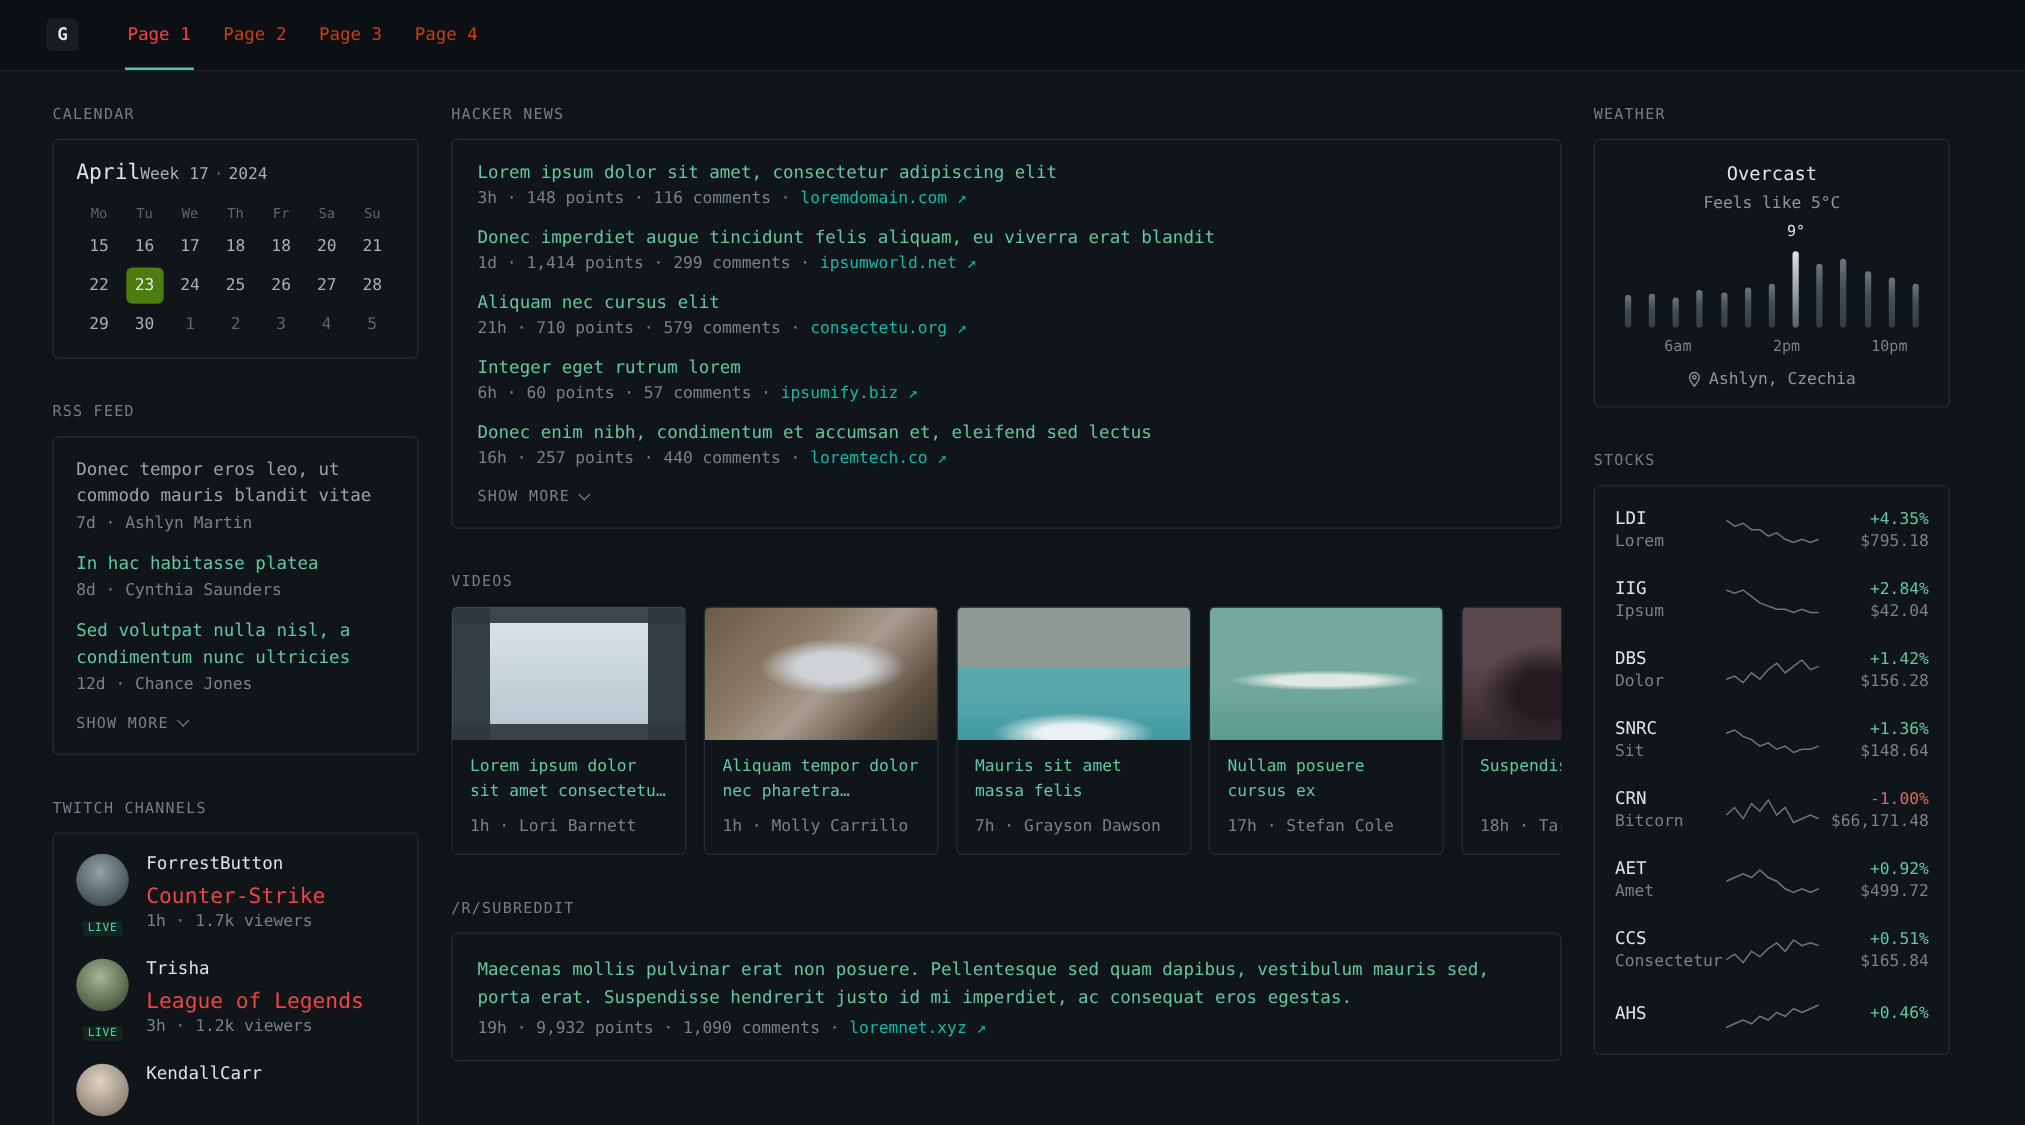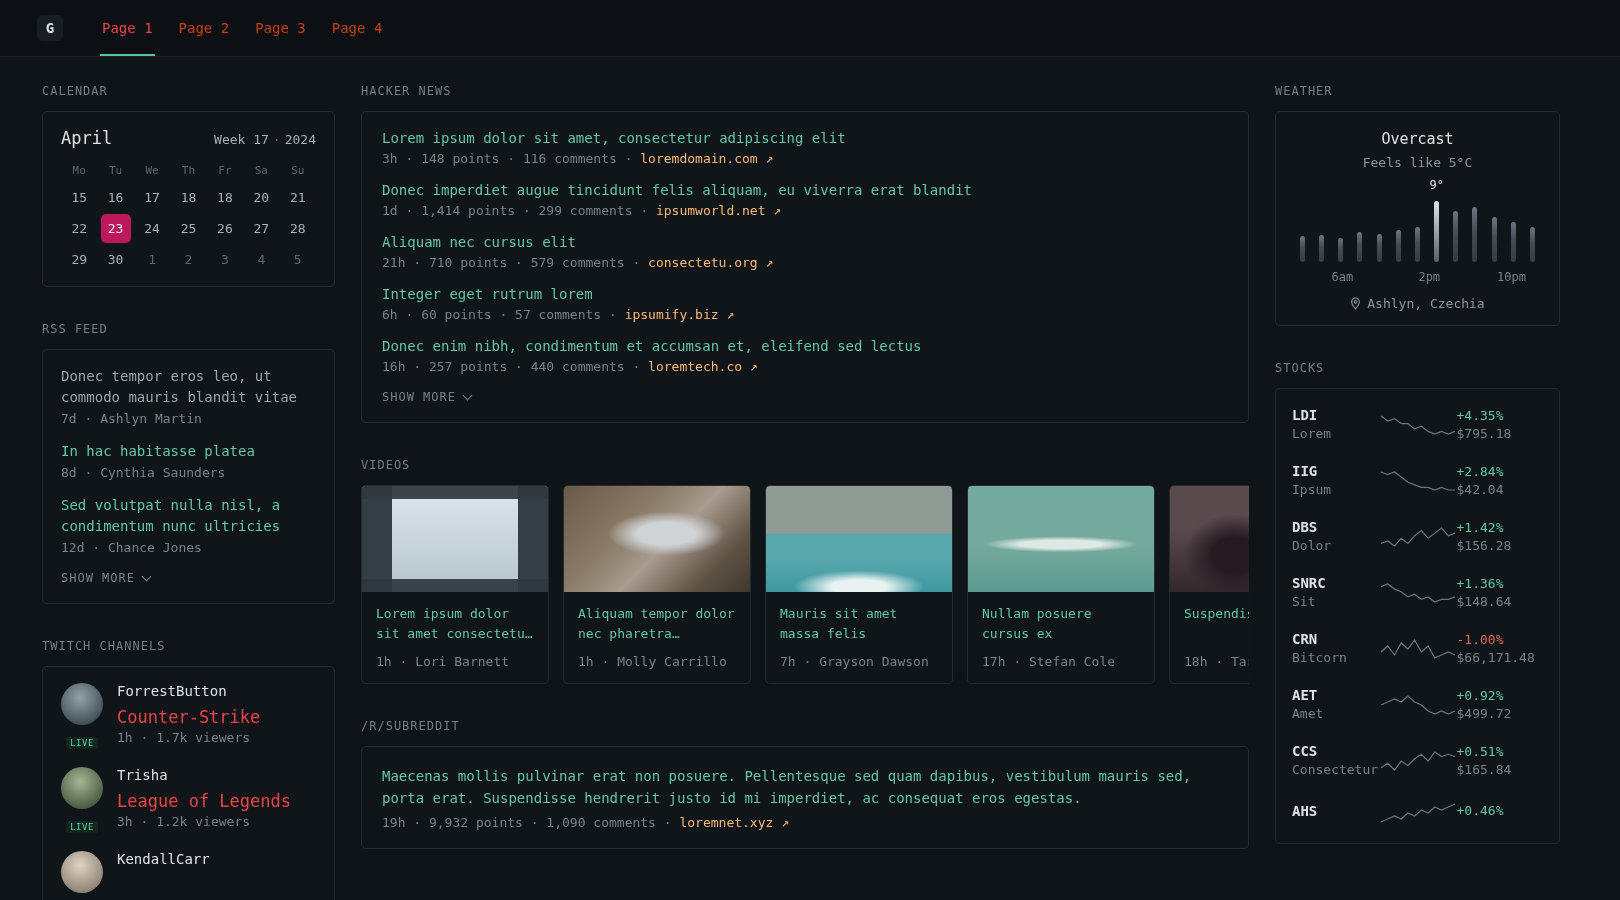--- a/index.html
+++ b/index.html
@@ -13,30 +13,30 @@
   .tab{display:flex;align-items:center;margin:0 11px;padding:0 2px;color:#c2410c;font-size:14px;border-bottom:2px solid transparent;border-top:2px solid transparent}
   .tab.active{color:#ef4444;border-bottom-color:#52c7a0}
   
   .grid{display:grid;grid-template-columns:293px 888px 285px;gap:26px;padding:27px 42px 0}
   .wlabel{font-size:12px;font-weight:normal;letter-spacing:1px;color:#747e86;margin-bottom:13px}
   .card{background:#0f1519;border:1px solid #242c33;border-radius:5px}
   .widget+.widget{margin-top:35px}
   .meta{color:#78828a;font-size:13px}
   
   .cal-card{padding:16px 18px 12px}
-  .cal-head{display:flex;justify-content:space-between;align-items:baseline}
+  .cal-head{display:flex;align-items:baseline}
   .cal-month{font-size:17px;color:#dde3e7}
   .cal-week{font-size:13px;color:#a7b0b7}
   .cal-week .sep{color:#5c666e;margin:0 4px}
   .cal-weekdays,.cal-grid{display:grid;grid-template-columns:repeat(7,1fr);text-align:center}
   .cal-weekdays{margin-top:16px;font-size:11px;color:#5c666e}
   .cal-grid{margin-top:6px;row-gap:2px}
   .cal-day{height:29px;line-height:29px;width:30px;justify-self:center;color:#a9b2b8;font-size:13px;border-radius:5px}
   .cal-day.muted{color:#5c666e}
-  .cal-day.selected{background:#be185d;color:#e6eaed}
+  .cal-day.selected{background:#4d7c0f;color:#e6eaed}
   
   .feed-card{padding:16px 18px 18px}
   .feed-item+.feed-item{margin-top:15px}
   .feed-title{display:block;font-size:14px;line-height:21px;color:#65c6a0}
   .feed-title.visited{color:#9ba5ac}
   .feed-item .meta{margin-top:3px}
   .show-more{background:none;border:none;color:#78828a;font-family:inherit;font-size:12px;letter-spacing:1px;margin-top:16px;display:flex;align-items:center;gap:8px;cursor:pointer}
   .chev{width:7px;height:7px;border-right:1.5px solid #78828a;border-bottom:1.5px solid #78828a;transform:rotate(45deg);margin-top:-4px}
   
   .twitch-card{padding:16px 18px}
@@ -49,21 +49,21 @@
   .av-3{background:radial-gradient(circle at 45% 35%,#e0d4c4,#8d8274 75%)}
   .live-badge{position:absolute;left:50%;bottom:-6px;transform:translateX(-50%);background:#10261f;color:#5fd0a5;border:2px solid #0f1419;border-radius:4px;font-size:9px;letter-spacing:.5px;padding:1px 4px}
   .ch-name{color:#dde3e7;font-size:14px}
   .ch-cat{color:#ef4444;margin-top:8px;font-size:17px}
   .channel .meta{margin-top:3px}
   
   .hn-card{padding:18px 20px}
   .story+.story{margin-top:16px}
   .story-title{display:block;color:#65c6a0;font-size:14px}
   .story .meta{margin-top:5px}
-  .src{color:#fdba74}
+  .src{color:#14b8a6}
   .post-card{padding:18px 20px}
   .post-title{display:block;color:#65c6a0;font-size:14px;line-height:22px}
   .post-card .meta{margin-top:6px}
   
   .videos-row{display:flex;gap:14px;overflow:hidden}
   .video-card{flex:none;width:188px;background:#0f1519;border:1px solid #242c33;border-radius:5px;overflow:hidden}
   .thumb{height:106px}
   .thumb-1{background:linear-gradient(0deg,rgba(46,56,62,.92) 0 12%,transparent 12% 88%,rgba(46,56,62,.92) 88%),linear-gradient(90deg,#333e45 0 16%,transparent 16% 84%,#333e45 84%),linear-gradient(180deg,#dde6ec,#b6c4cd)}
   .thumb-2{background:radial-gradient(ellipse 45% 30% at 55% 45%,#cfd3d6 0 35%,transparent 70%),linear-gradient(135deg,#6b5a48 0%,#8a7a66 35%,#a79c8f 55%,#5f5245 80%,#3f382f 100%)}
   .thumb-3{background:radial-gradient(ellipse 50% 22% at 50% 95%,#e8f2f2 0 30%,transparent 70%),linear-gradient(180deg,#8e9a94 0 45%,#57a7ad 45% 70%,#3e98a0 100%)}
@@ -81,25 +81,25 @@
   .w-bars{position:absolute;left:8px;right:8px;top:20px;bottom:24px;display:flex;align-items:flex-end;justify-content:space-between}
   .wbar{width:5px;border-radius:3px;background:linear-gradient(180deg,#6b7680 0%,#424c55 45%,#333d45 100%)}
   .wbar.current{background:linear-gradient(180deg,#dfe5e9 0%,#8b969e 60%,#555f68 100%)}
   .w-times{position:absolute;left:8px;right:8px;bottom:0;height:16px}
   .w-times span{position:absolute;transform:translateX(-50%);color:#78828a;font-size:12px}
   .w-loc{margin-top:10px;display:flex;align-items:center;justify-content:center;gap:6px;color:#8d969d}
   
   .stocks-card{padding:7px 16px}
   .stock-row{display:flex;align-items:center;padding:11px 0}
   .s-left{flex:1;min-width:0}
-  .s-ticker{color:#dde3e7;font-size:14px;font-weight:bold}
+  .s-ticker{color:#dde3e7;font-size:14px;font-weight:normal}
   .s-name{margin-top:3px}
   .spark{flex:none;width:78px;height:26px}
   .spark polyline{fill:none;stroke:#6c767f;stroke-width:1.2}
-  .s-right{flex:1;}
+  .s-right{flex:1;text-align:right}
   .s-change{color:#65c6a0;font-size:13px}
   .s-change.neg{color:#dd6a5e}
   .s-price{margin-top:3px}
 </style>
 </head>
 <body>
 
 <header class="topbar">
   <div class="logo">G</div>
   <nav class="tabs">

